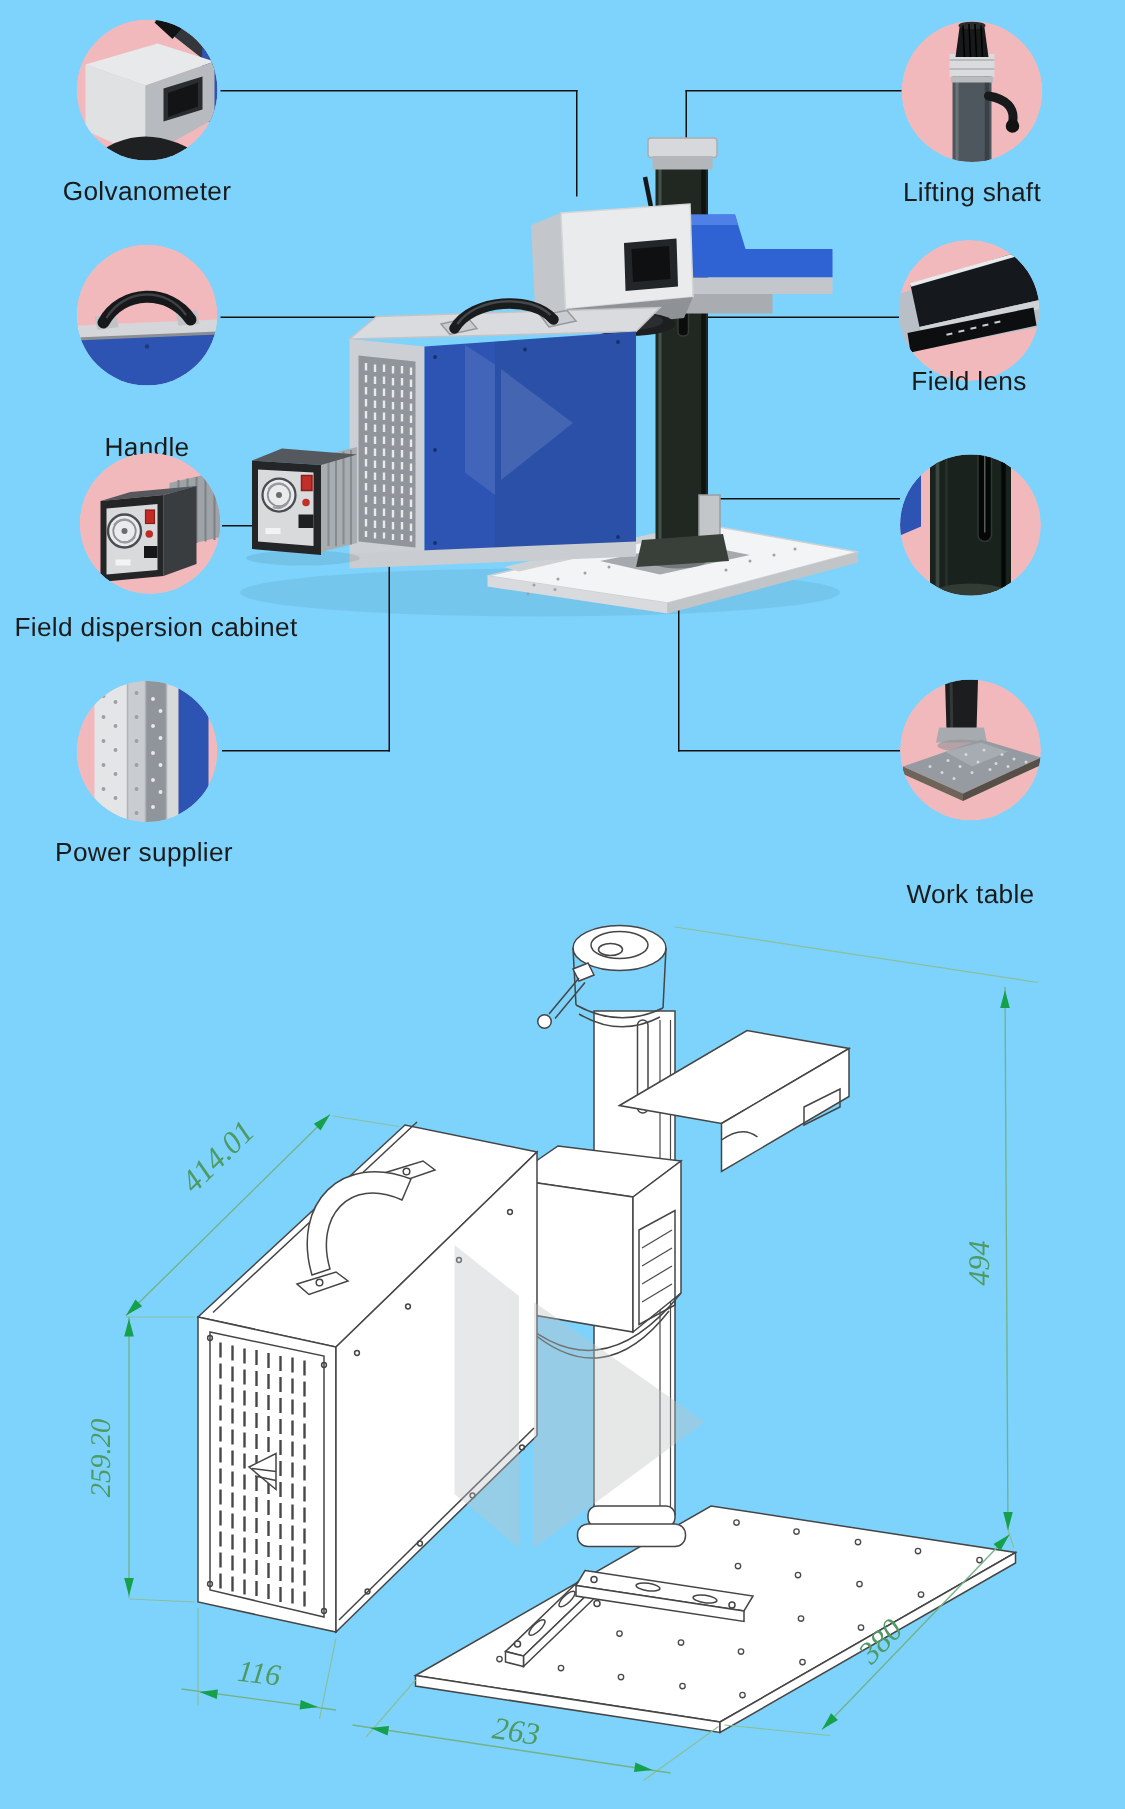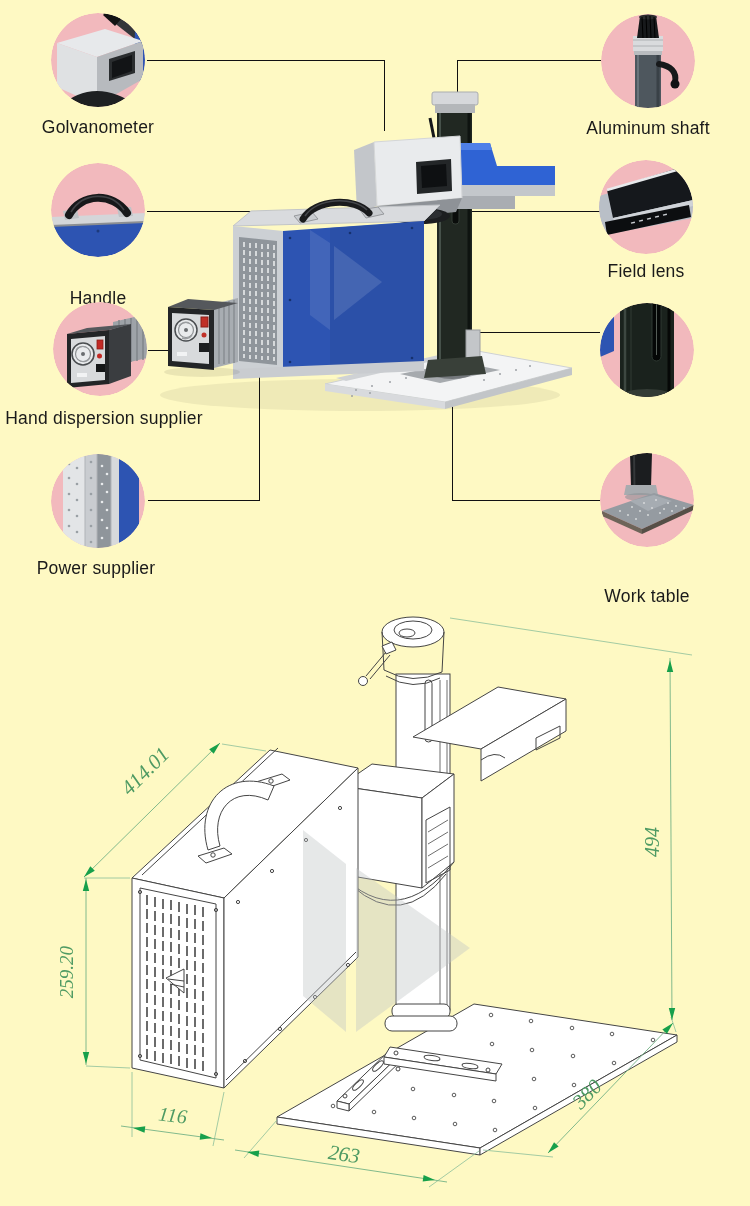--- a/index.html
+++ b/index.html
@@ -1,16 +1,16 @@
 <!DOCTYPE html>
 <html><head>
 <meta charset="utf-8">
 <style>
   html,body{margin:0;padding:0;background:#ffffff;}
-  .page{position:relative;width:750px;height:1206px;background:#fef9c3;overflow:hidden;
+  .page{position:relative;width:750px;height:1206px;background:#7dd3fc;overflow:hidden;
         font-family:"Liberation Sans",sans-serif;}
   .circle{position:absolute;width:94px;height:94px;border-radius:50%;overflow:hidden;}
   .circle svg{display:block;}
   .callout-label{position:absolute;width:200px;text-align:center;font-size:17.5px;
         color:#1a1a1a;letter-spacing:.2px;}
   .conn{position:absolute;background:#111;}
   .photo-svg,.draw-svg{position:absolute;left:0;}
   .photo-svg{top:0;}
   .draw-svg{top:580px;}
   text.dim{font-family:"Liberation Serif",serif;font-style:italic;fill:#4e9a63;}
@@ -185,21 +185,21 @@
             <line x1="41" y1="3" x2="42" y2="24"></line>
             <line x1="45" y1="2" x2="46" y2="24"></line>
             <line x1="49" y1="2" x2="50" y2="24"></line>
             <line x1="53" y1="3" x2="54" y2="24"></line>
           </g>
         <path d="M58,50 C70,52 76,58 74,68" stroke="#17191b" stroke-width="6" fill="none" stroke-linecap="round"></path>
         <circle cx="74" cy="70" r="4.5" fill="#101214"></circle>
       </g>
     </svg>
   </div>
-  <div class="callout-label" style="left:548px;top:118px">Aluminum shaft</div>
+  <div class="callout-label" style="left:548px;top:118px">Lifting shaft</div>
 
   <div class="circle" style="left:51px;top:163px">
     <svg width="94" height="94" viewBox="0 0 94 94">
       <clipPath id="cg3">
           <circle cx="47" cy="47" r="47"></circle>
         </clipPath>
       <g clip-path="url(#cg3)">
         <circle cx="47" cy="47" r="47" fill="#f2b9bd"></circle>
         <polygon points="0,54 94,50 94,60 0,64" fill="#d4d6d9"></polygon>
         <polygon points="0,62 94,58 94,61 0,65" fill="#8b8e92"></polygon>
@@ -229,21 +229,21 @@
         <g fill="#c9cdd1">
           <rect x="32" y="62" width="4" height="1.4" transform="rotate(-12 34 63)"></rect>
           <rect x="40" y="60" width="4" height="1.4" transform="rotate(-12 42 61)"></rect>
           <rect x="48" y="58" width="4" height="1.4" transform="rotate(-12 50 59)"></rect>
           <rect x="56" y="56" width="4" height="1.4" transform="rotate(-12 58 57)"></rect>
           <rect x="64" y="54" width="4" height="1.4" transform="rotate(-12 66 55)"></rect>
         </g>
       </g>
     </svg>
   </div>
-  <div class="callout-label" style="left:546px;top:261px">Field lens</div>
+  <div class="callout-label" style="left:546px;top:244px">Field lens</div>
 
   <div class="circle" style="left:53px;top:302px">
     <svg width="94" height="94" viewBox="0 0 94 94">
       <clipPath id="cg5">
           <circle cx="47" cy="47" r="47"></circle>
         </clipPath>
       <g clip-path="url(#cg5)">
         <circle cx="47" cy="47" r="47" fill="#f2b9bd"></circle>
         <polygon points="60,20 94,12 94,56 60,64" fill="#9ea3a8"></polygon>
         <g stroke="#7e8388" stroke-width="1.4">
@@ -262,21 +262,21 @@
         <circle cx="30" cy="52" r="2" fill="#6a6d70"></circle>
         <path d="M23,48 a8,8 0 0 1 10,-3" stroke="#9a9da0" stroke-width="1.3" fill="none"></path>
         <path d="M37,56 a8,8 0 0 1 -10,3" stroke="#9a9da0" stroke-width="1.3" fill="none"></path>
         <rect x="44" y="38" width="6" height="9" fill="#c22a26" stroke="#8c1f19" stroke-width="0.8"></rect>
         <circle cx="46.5" cy="54" r="2.5" fill="#c22a26"></circle>
         <rect x="43" y="62" width="9" height="8" fill="#151718"></rect>
         <rect x="24" y="71" width="10" height="4" fill="#f2f3f4"></rect>
       </g>
     </svg>
   </div>
-  <div class="callout-label" style="left:4px;top:408px">Hand dispersion supplier</div>
+  <div class="callout-label" style="left:4px;top:408px">Field dispersion cabinet</div>
 
   <div class="circle" style="left:600px;top:303px">
     <svg width="94" height="94" viewBox="0 0 94 94">
       <clipPath id="cg6">
           <circle cx="47" cy="47" r="47"></circle>
         </clipPath>
       <g clip-path="url(#cg6)">
         <circle cx="47" cy="47" r="47" fill="#f2b9bd"></circle>
         <polygon points="0,16 14,10 14,48 0,54" fill="#2d54b2"></polygon>
         <rect x="20" y="-4" width="54" height="102" rx="7" fill="#1a221d"></rect>

